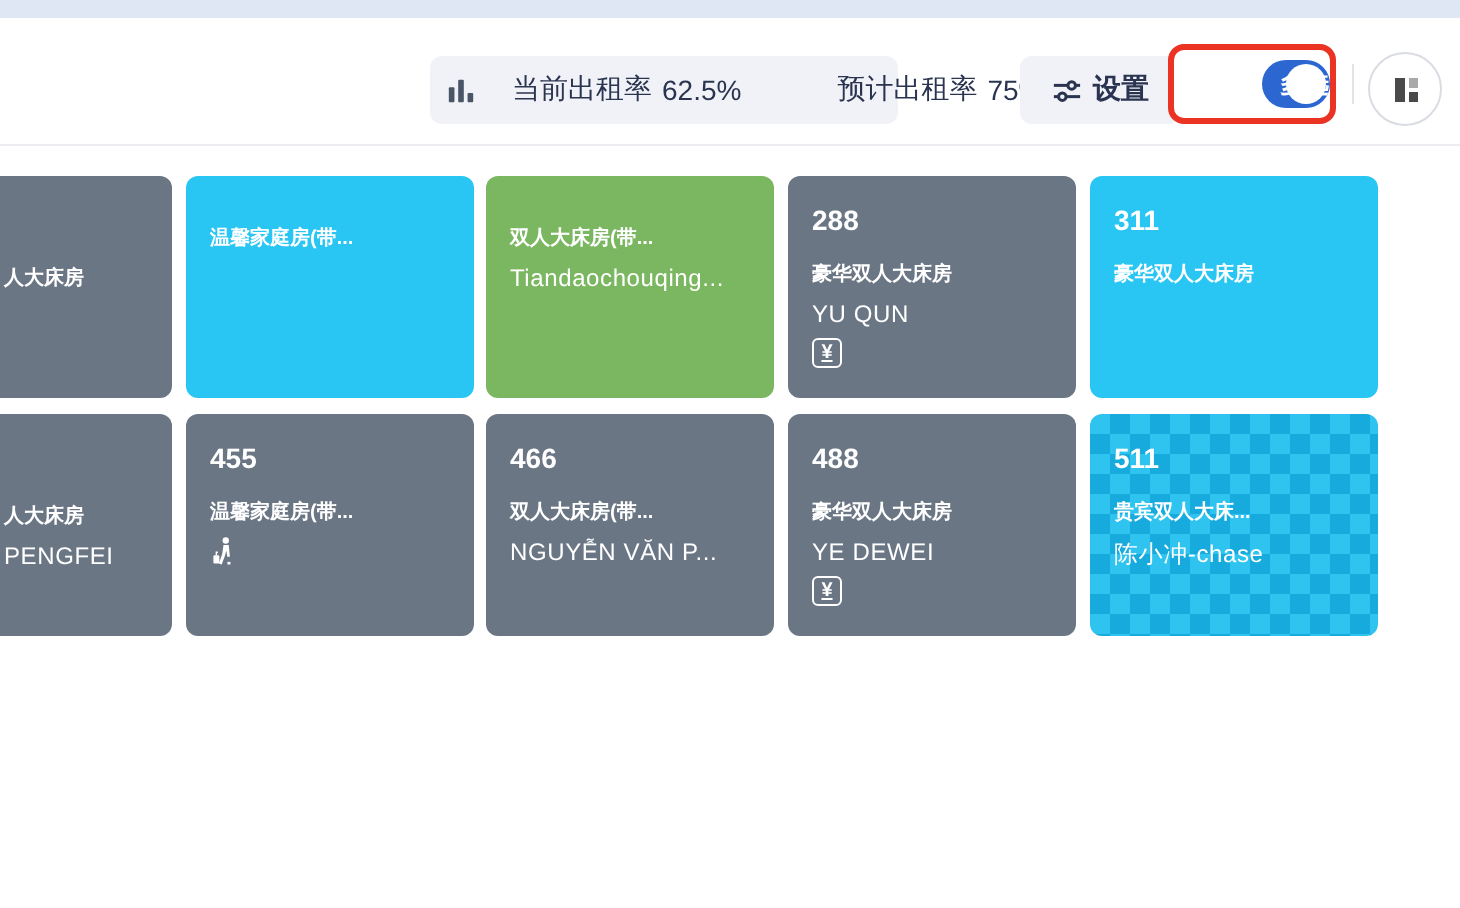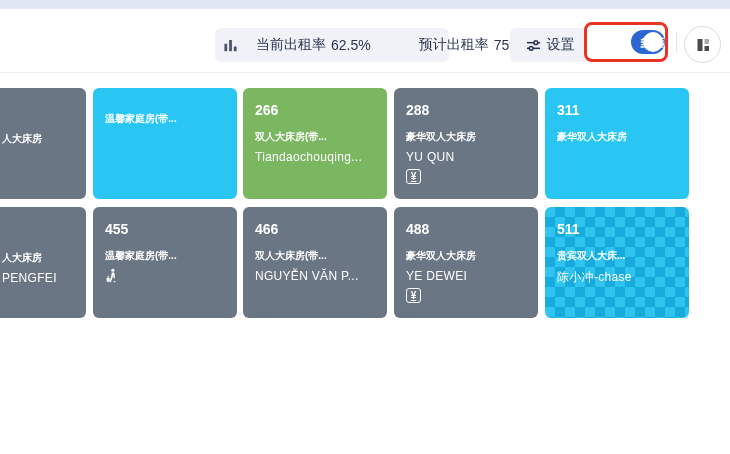--- a/index.html
+++ b/index.html
@@ -11,21 +11,21 @@
 
   .stats-box { position:absolute; left:215px; top:28px; height:34px; width:234px;
                background:#f0f2f7; border-radius:6px; display:flex; align-items:center;
                padding:0 8px; gap:18px; color:#2a3450; font-size:14px; font-weight:500; }
   .stat-group { display:flex; align-items:center; gap:5px; white-space:nowrap; }
   .stats-divider { width:1px; height:16px; background:#d8dbe2; margin:0 6px; }
 
   .settings-box { position:absolute; left:510px; top:28px; height:34px; width:80px;
                   background:#f0f2f7; border-radius:6px; display:flex; align-items:center;
                   justify-content:center; gap:6px; color:#2a3450; font-size:14px;
-                  font-weight:400; cursor:pointer; }
+                  font-weight:700; cursor:pointer; }
 
   .annotation-box { position:absolute; left:584px; top:22px; width:84px; height:40px;
                     border:3px solid #ea3323; border-radius:8px; display:flex;
                     align-items:center; justify-content:center; background:#fff; }
   .toggle { position:relative; width:58px; height:24px; border-radius:12px; background:#2b66d1;
             display:flex; align-items:center; padding-left:9px; cursor:pointer;margin-left:44px; }
   .toggle-label { color:#fff; font-size:12px; font-weight:700; letter-spacing:.5px; }
   .toggle-knob { position:absolute; right:2px; top:2px; width:20px; height:20px;
                  border-radius:50%; background:#fff; }
 
@@ -115,21 +115,20 @@
 
   <div class="card c-gray partial" style="left:-58px; top:88px;">
     <div class="room-type">人大床房</div>
   </div>
 
   <div class="card c-cyan" style="left:93px; top:88px;">
     <div class="room-type">温馨家庭房(带...</div>
   </div>
 
   <div class="card c-green" style="left:243px; top:88px;">
-    <div class="room-num">266</div>
     <div class="room-type">双人大床房(带...</div>
     <div class="room-guest">Tiandaochouqing...</div>
   </div>
 
   <div class="card c-gray" style="left:394px; top:88px;">
     <div class="room-num">288</div>
     <div class="room-type">豪华双人大床房</div>
     <div class="room-guest">YU QUN</div>
     <div class="room-icon">
         <span class="pay-icon">¥</span>

